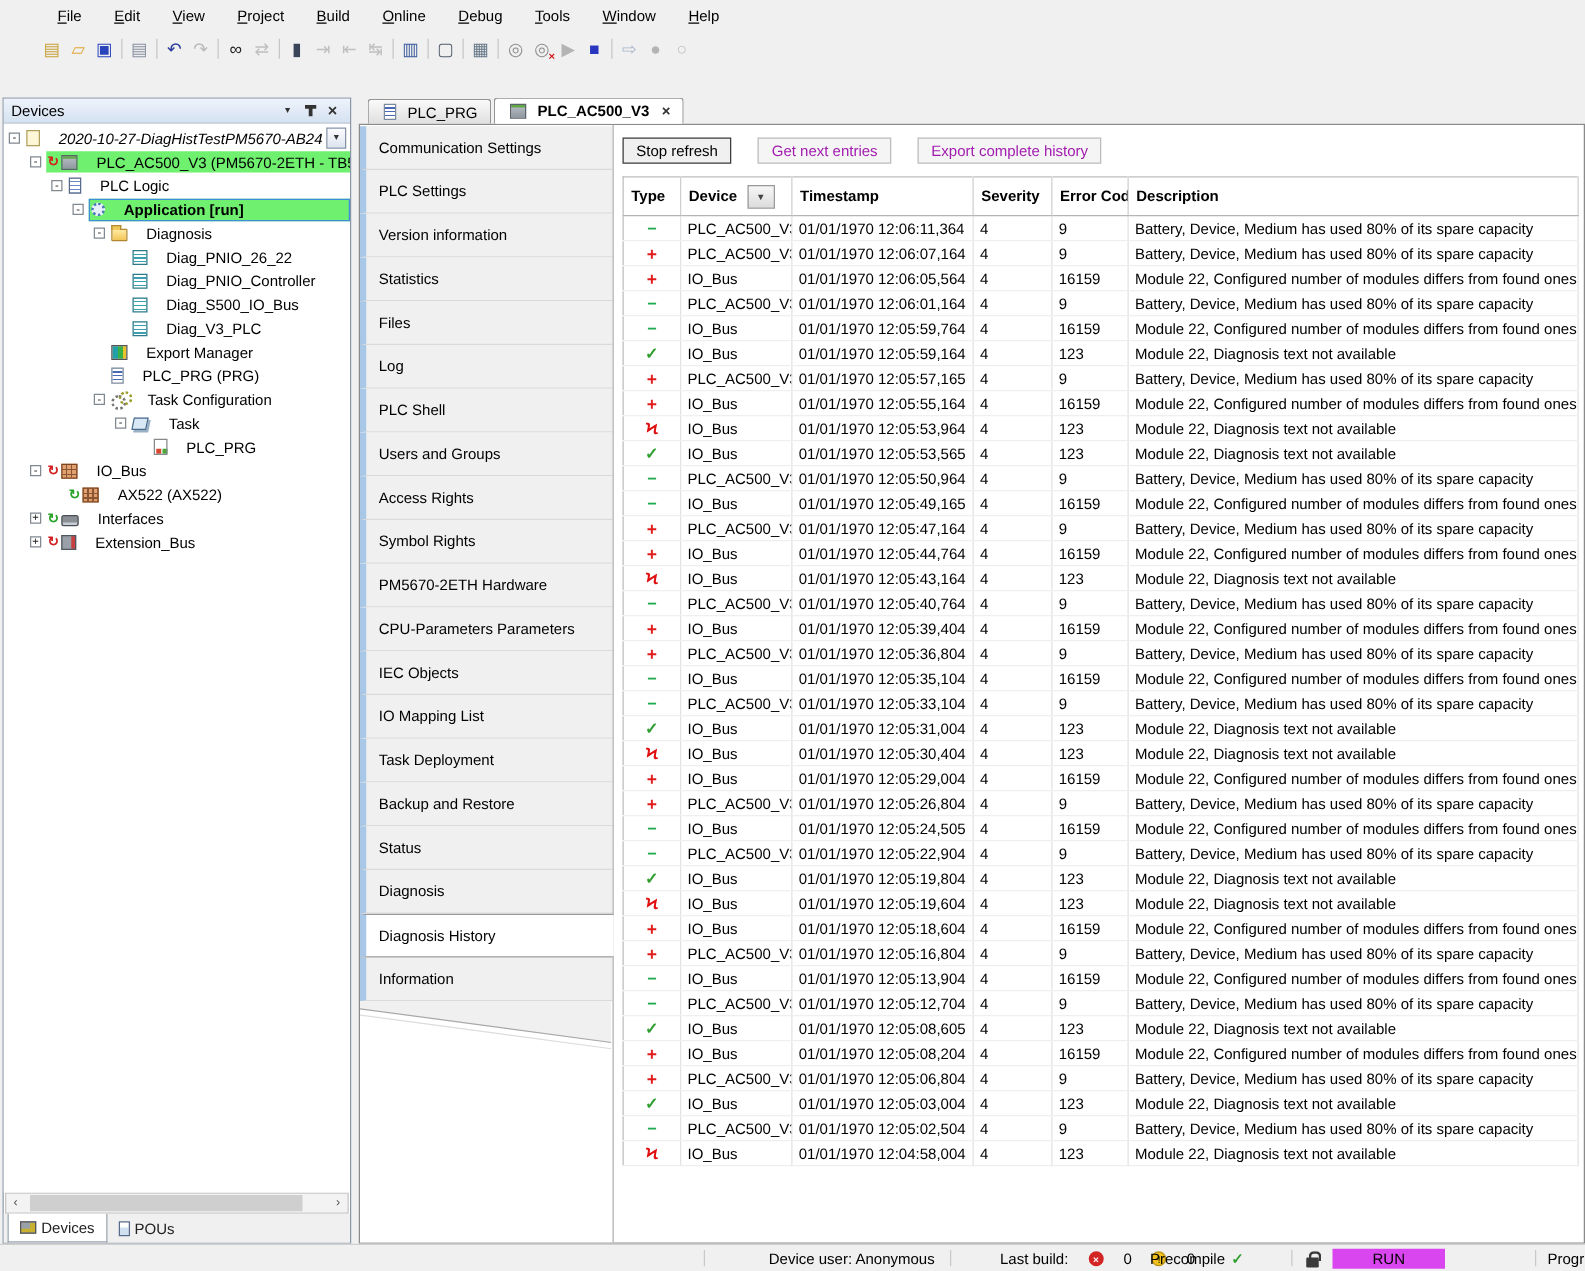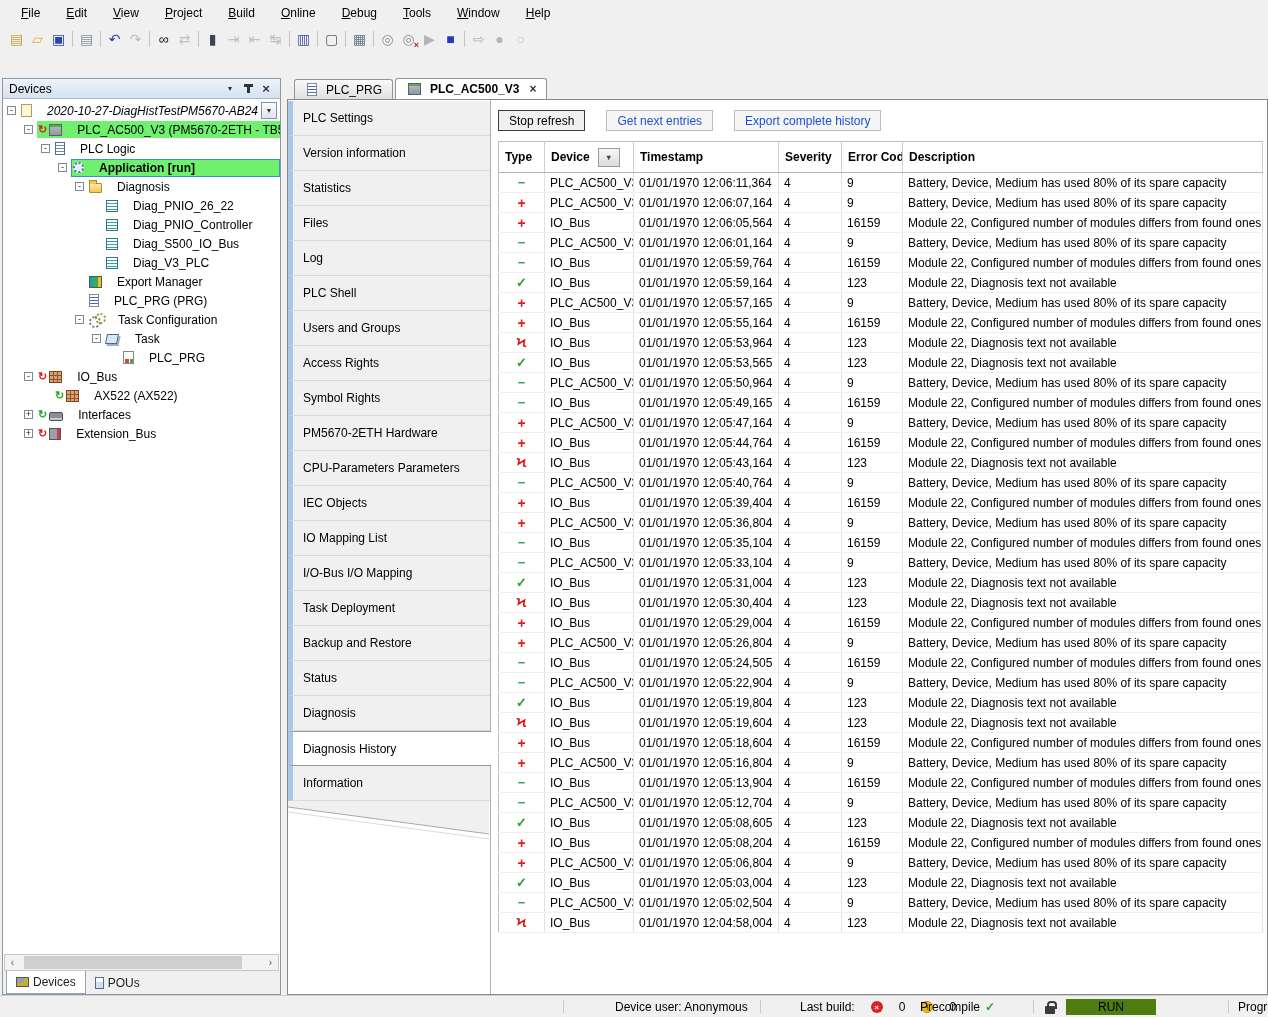--- a/index.html
+++ b/index.html
@@ -1,18 +1,18 @@
 <!DOCTYPE html>
 <html><head>
 <meta charset="utf-8">
 <style>
   * { margin:0; padding:0; box-sizing:border-box; }
   html,body { width:1268px; height:1017px; overflow:hidden; }
   body { font-family:"Liberation Sans", sans-serif; font-size:12px; color:#000; background:#f0f0f0; }
-  .app { position:relative; width:1268px; height:1017px; background:#f0f0f0; }
+  .app { position:relative; width:1268px; height:1017px; background:#f0f0f0;padding-left:25px; }
 
   
   .menubar { height:26px; display:flex; align-items:center; padding-left:8px; }
   .menu-item { padding:4px 13px; cursor:default; }
   .menu-item u { text-decoration:underline; }
 
   
   .toolbar { height:26px; display:flex; align-items:center; padding-left:6px; }
   .tb-icon { width:21px; height:20px; display:inline-flex; align-items:center; justify-content:center;
              font-size:14px; position:relative; cursor:default; }
@@ -120,21 +120,21 @@
   .nav-item { height:35px; display:flex; align-items:center; background:#f0f0f0;
               border-left:5px solid #a9c7e7; border-bottom:1px solid #dadada; padding-left:10px; }
   .nav-item.selected { background:#fff; border-top:1px solid #9a9a9a; border-bottom:1px solid #9a9a9a;
                        margin-right:-1px; position:relative; z-index:2; }
   .slant { display:block; }
 
   
   .content { flex:1; border-left:1px solid #b0b0b0; padding:10px 0 0 7px; overflow:hidden; position:relative; }
   .btnrow { display:flex; gap:21px; margin-bottom:10px; }
   .btn { font-size:12px; height:21px; padding:0 10px; background:#f0f0f0; border:1px solid #3c3c3c; }
-  .btn.disabled { border-color:#bcbcbc; color:#1d4ed8; background:#f5f5f5; }
+  .btn.disabled { border-color:#bcbcbc; color:#a21caf; background:#f5f5f5; }
 
   
   table.grid { border-collapse:collapse; table-layout:fixed; width:764px; border:1px solid #bdbdbd; background:#fff; }
   .grid th { height:31px; text-align:left; font-weight:bold; padding:0 6px; background:#fff;
              border-right:1px solid #cfcfcf; border-bottom:1px solid #b5b5b5; white-space:nowrap; overflow:hidden; }
   .grid th .th-inner { display:flex; align-items:center; }
   .dev-filter { width:22px; height:19px; margin-left:8px; border:1px solid #9a9a9a;
                 background:linear-gradient(#f7f7f7,#dcdcdc); display:inline-flex; align-items:center; justify-content:center; }
   .dev-filter::before { content:"\25BE"; font-size:8px; color:#444; }
   .grid td { height:20px; padding:0 5px; border-right:1px solid #e2e2e2; border-bottom:1px solid #efefef;
@@ -158,21 +158,21 @@
   .ico-err::before { content:"\00D7"; }
   .ico-warn { background:#f0c020; color:#5a4a00; border:1px solid #b89010; }
   .ico-warn::before { content:"!"; }
   .sb-check { position:static !important; color:#2f9e2f; font-weight:bold; margin-left:5px; }
   .sb-check::before { content:"\2713"; }
   .sb-lock { width:12px; height:14px; }
   .lock-body { position:absolute !important; bottom:0; left:1px; top:auto !important; width:10px; height:8px;
                background:#3a3a3a; border-radius:1px; }
   .lock-body::before { content:""; position:absolute; top:-5px; left:2px; width:6px; height:6px;
                        border:2px solid #3a3a3a; border-bottom:none; border-radius:4px 4px 0 0; }
-  .sb-run { width:90px; height:16px; top:3px !important; background:#4d7c0f; text-align:center; line-height:16px; }
+  .sb-run { width:90px; height:16px; top:3px !important; background:#d946ef; text-align:center; line-height:16px; }
 </style>
 </head>
 <body>
 
 <div class="app">
 
   <div class="menubar" id="menubar">
       <span class="menu-item"><u>F</u>ile</span>
       <span class="menu-item"><u>E</u>dit</span>
       <span class="menu-item"><u>V</u>iew</span>
@@ -406,34 +406,34 @@
       </div>
       <div class="etab active">
         <span class="ti i-plc"></span>
         <span>PLC_AC500_V3</span>
         <span class="tab-close"></span>
       </div>
     </div>
     <div class="editor-body">
       <div class="nav-col">
         <ul id="nav">
+            <li class="nav-item">Communication Settings</li>
             <li class="nav-item">PLC Settings</li>
             <li class="nav-item">Version information</li>
             <li class="nav-item">Statistics</li>
             <li class="nav-item">Files</li>
             <li class="nav-item">Log</li>
             <li class="nav-item">PLC Shell</li>
             <li class="nav-item">Users and Groups</li>
             <li class="nav-item">Access Rights</li>
             <li class="nav-item">Symbol Rights</li>
             <li class="nav-item">PM5670-2ETH Hardware</li>
             <li class="nav-item">CPU-Parameters Parameters</li>
             <li class="nav-item">IEC Objects</li>
             <li class="nav-item">IO Mapping List</li>
-            <li class="nav-item">I/O-Bus I/O Mapping</li>
             <li class="nav-item">Task Deployment</li>
             <li class="nav-item">Backup and Restore</li>
             <li class="nav-item">Status</li>
             <li class="nav-item">Diagnosis</li>
             <li class="nav-item selected">Diagnosis History</li>
             <li class="nav-item">Information</li>
           </ul>
         <svg class="slant" width="201" height="46" viewBox="0 0 201 46">
           <polygon points="0,0 201,0 201,33 0,6" fill="#f0f0f0"></polygon>
           <line x1="0" y1="6" x2="201" y2="33" stroke="#a8a8a8" stroke-width="1"></line>

